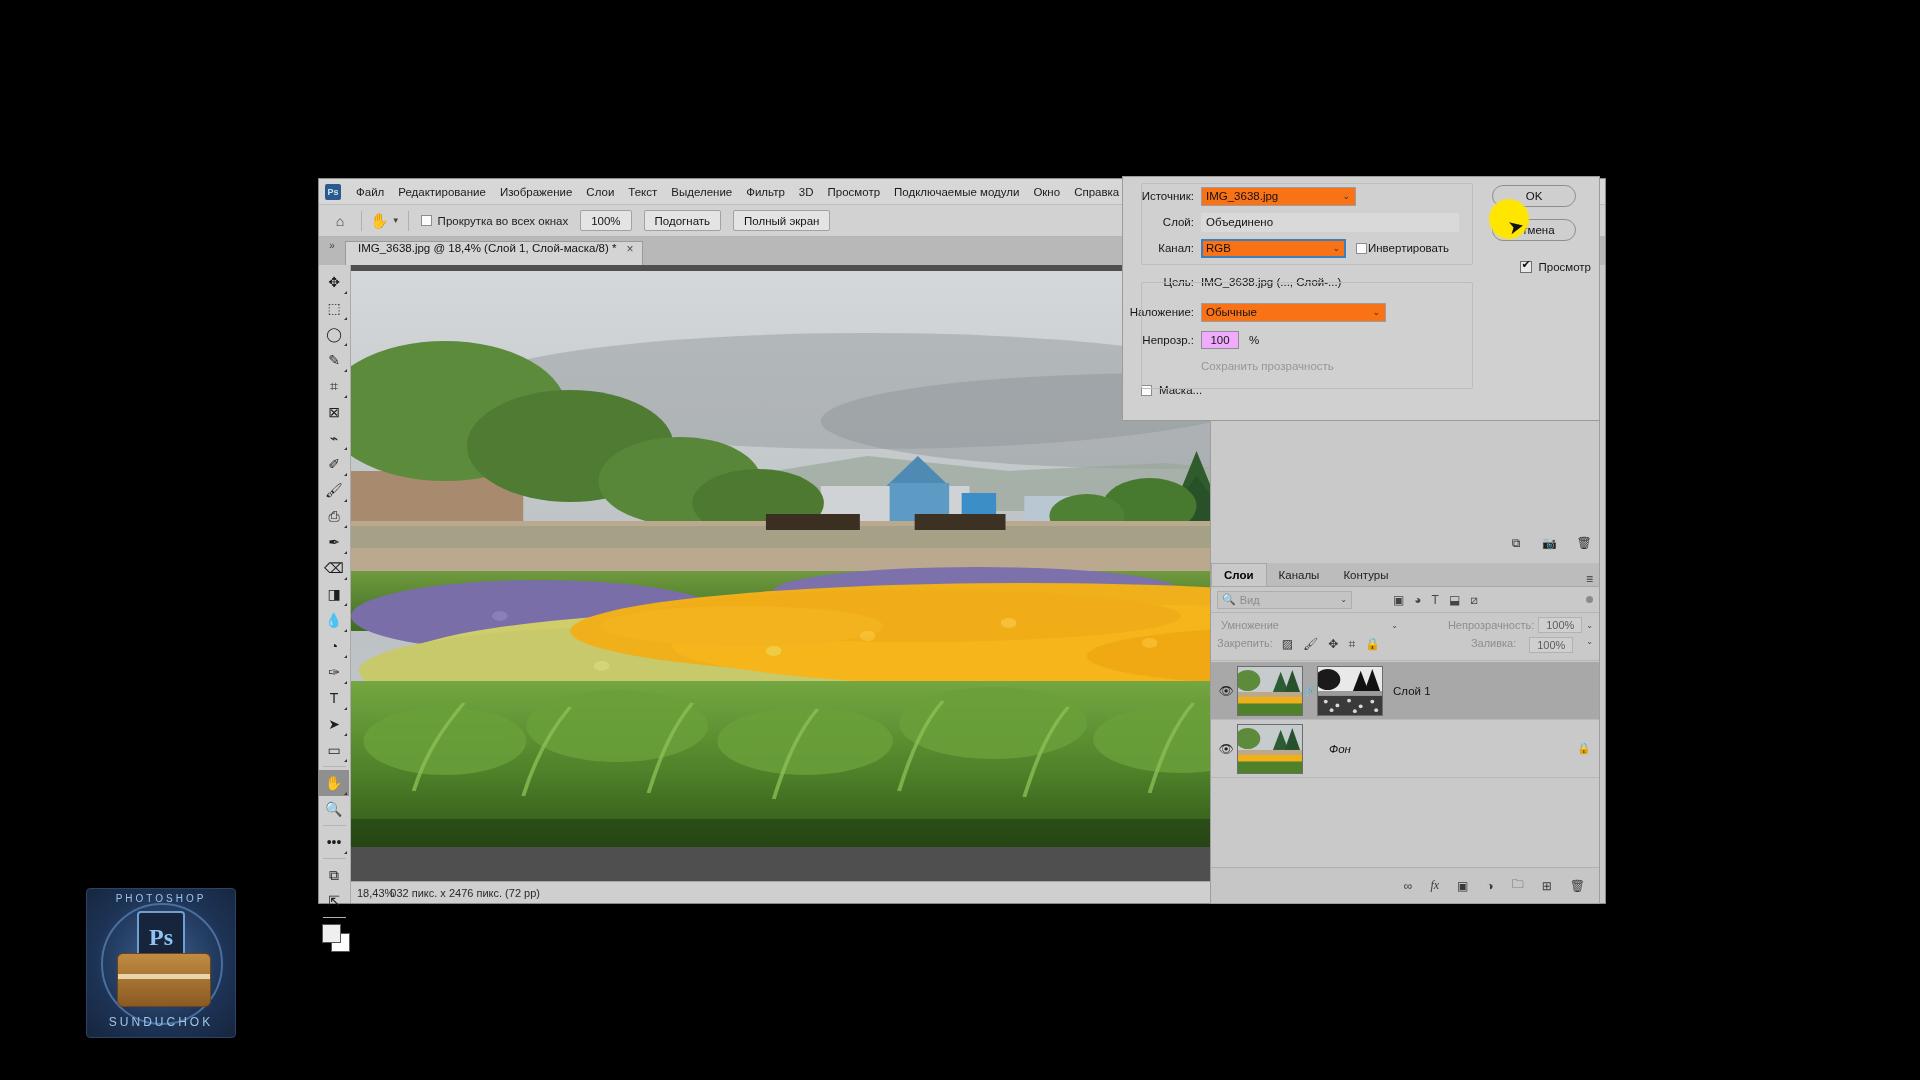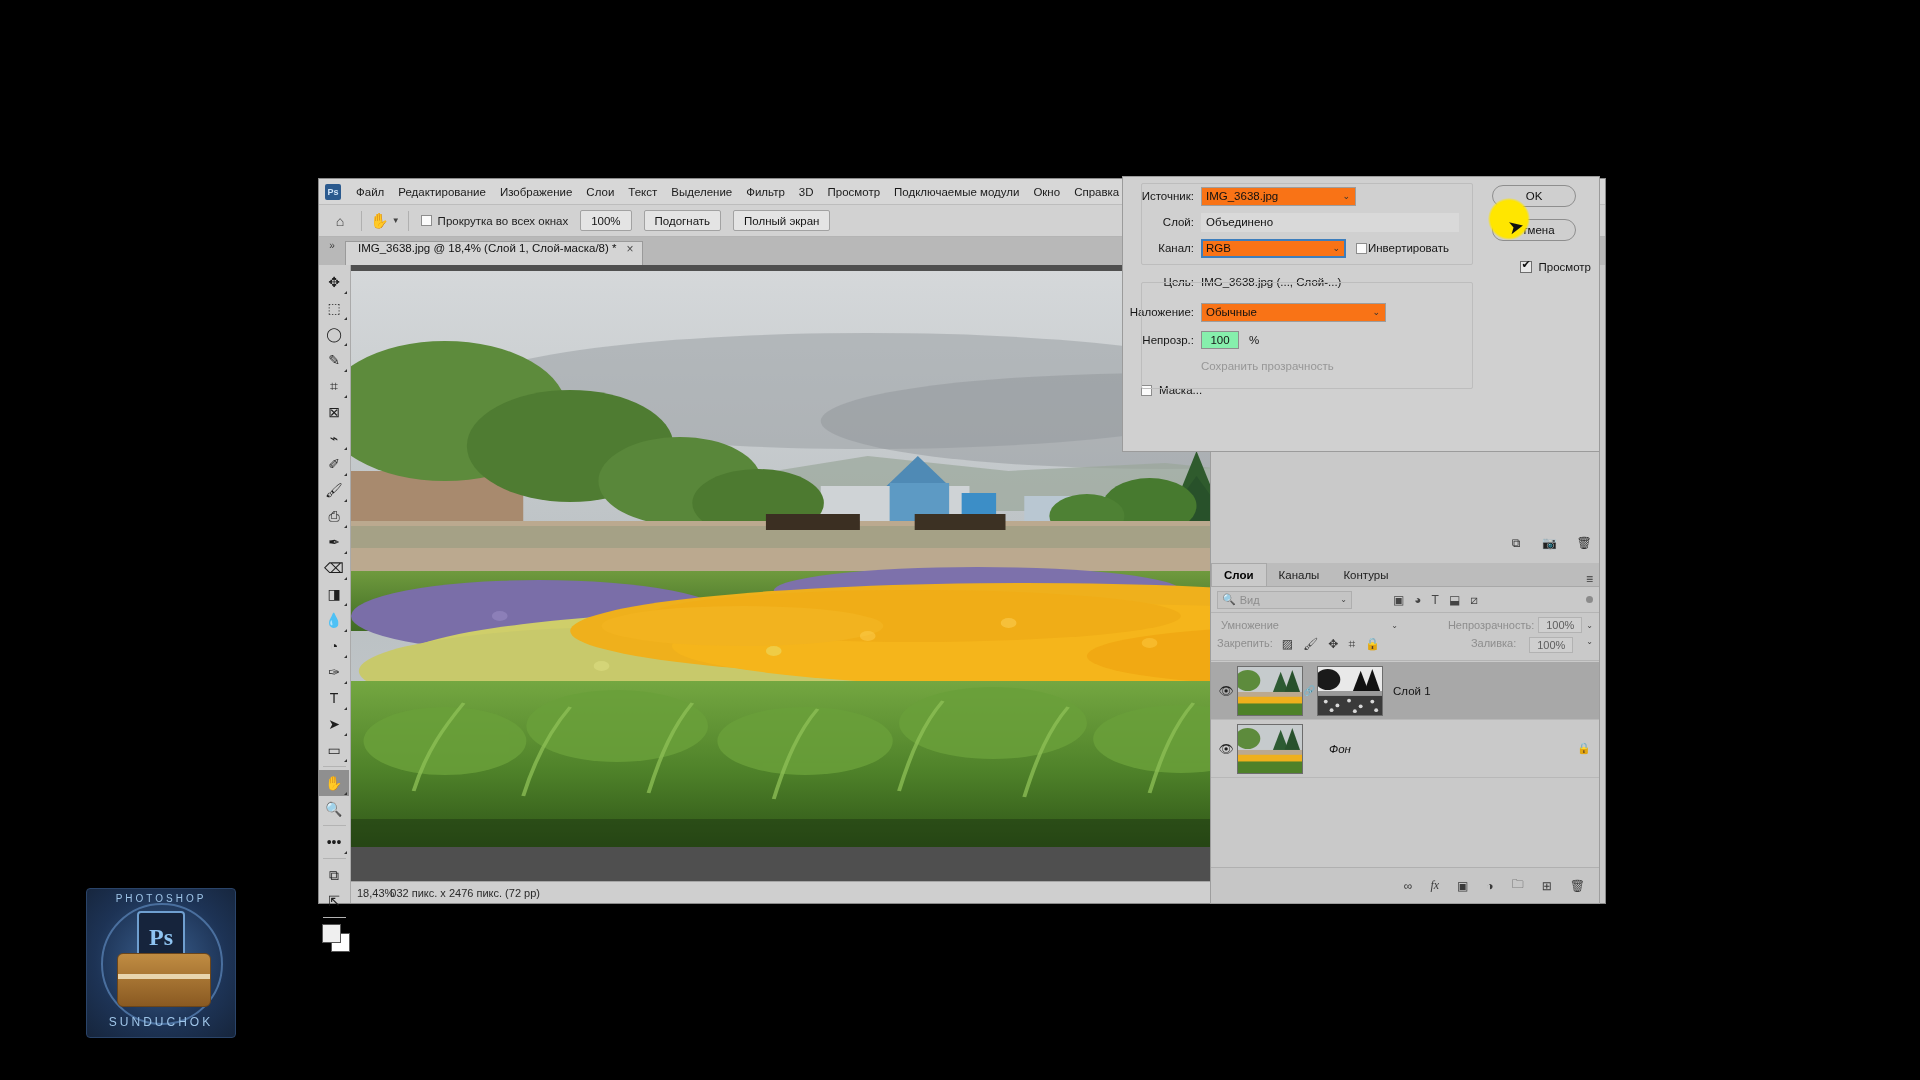--- a/index.html
+++ b/index.html
@@ -113,33 +113,33 @@
   .locksm{margin-left:auto;font-size:11px;color:#222;}
 
   .panelfooter{position:absolute;left:0;bottom:0;width:100%;height:36px;background:#c6c6c6;
     border-top:1px solid #b0b0b0;display:flex;align-items:center;justify-content:flex-end;gap:18px;padding-right:14px;
     box-sizing:border-box;}
   .fbtn{font-size:12px;color:#3b3b3b;}
 
   .panel-top-blank{position:absolute;left:0;top:0;width:100%;height:115px;background:#c9c9c9;}
 
   
-  .dialog{position:absolute;left:1122px;top:176px;width:478px;height:276px;background:#d0d0d0;
+  .dialog{position:absolute;left:1122px;top:176px;width:478px;height:245px;background:#d0d0d0;
     border:1px solid #9b9b9b;box-sizing:border-box;}
   .dlg-row{display:flex;align-items:center;height:22px;margin-top:4px;font-size:11.5px;color:#161616;}
   .dlg-label{width:78px;text-align:right;padding-right:7px;box-sizing:border-box;}
   .dlg-select{height:19px;background:#f97316;border:1px solid #9d9d9d;display:flex;align-items:center;
     padding:0 4px;font-size:11.5px;color:#111;box-sizing:border-box;position:relative;}
   .dlg-select .cv{position:absolute;right:5px;font-size:9px;color:#333;}
   .dlg-select.focus{border:1px solid #3d7ebd;box-shadow:0 0 0 1px #3d7ebd inset;}
   .dlg-static{height:19px;background:#d9d9d9;border:1px solid transparent;display:flex;align-items:center;
     padding:0 4px;font-size:11.5px;color:#111;box-sizing:border-box;}
   .dlg-text{font-size:11.5px;color:#161616;}
   .group{position:absolute;border:1px solid #bdbdbd;border-radius:2px;}
-  .dlg-num{width:38px;height:18px;background:#86efac;border:1px solid #8e8e8e;text-align:center;font-size:11.5px;
+  .dlg-num{width:38px;height:18px;background:#f0abfc;border:1px solid #8e8e8e;text-align:center;font-size:11.5px;
     display:flex;align-items:center;justify-content:center;box-sizing:border-box;}
   .dim{color:#979797;}
   .okbtn{position:absolute;right:23px;width:84px;height:22px;background:#cfcfcf;border:1px solid #8e8e8e;
     border-radius:11px;font-size:11.5px;color:#111;display:flex;align-items:center;justify-content:center;
     box-sizing:border-box;}
   .prev-row{position:absolute;right:8px;top:84px;display:flex;align-items:center;gap:6px;font-size:11.5px;color:#161616;}
   .cbox2{width:12px;height:12px;border:1px solid #6d6d6d;background:#e9e9e9;position:relative;box-sizing:border-box;}
   .cbox2.on:after{content:"✔";position:absolute;left:0;top:-4px;font-size:11px;color:#111;}
 
   .cursor-glow{position:absolute;left:1488px;top:198px;width:42px;height:42px;border-radius:50%;

